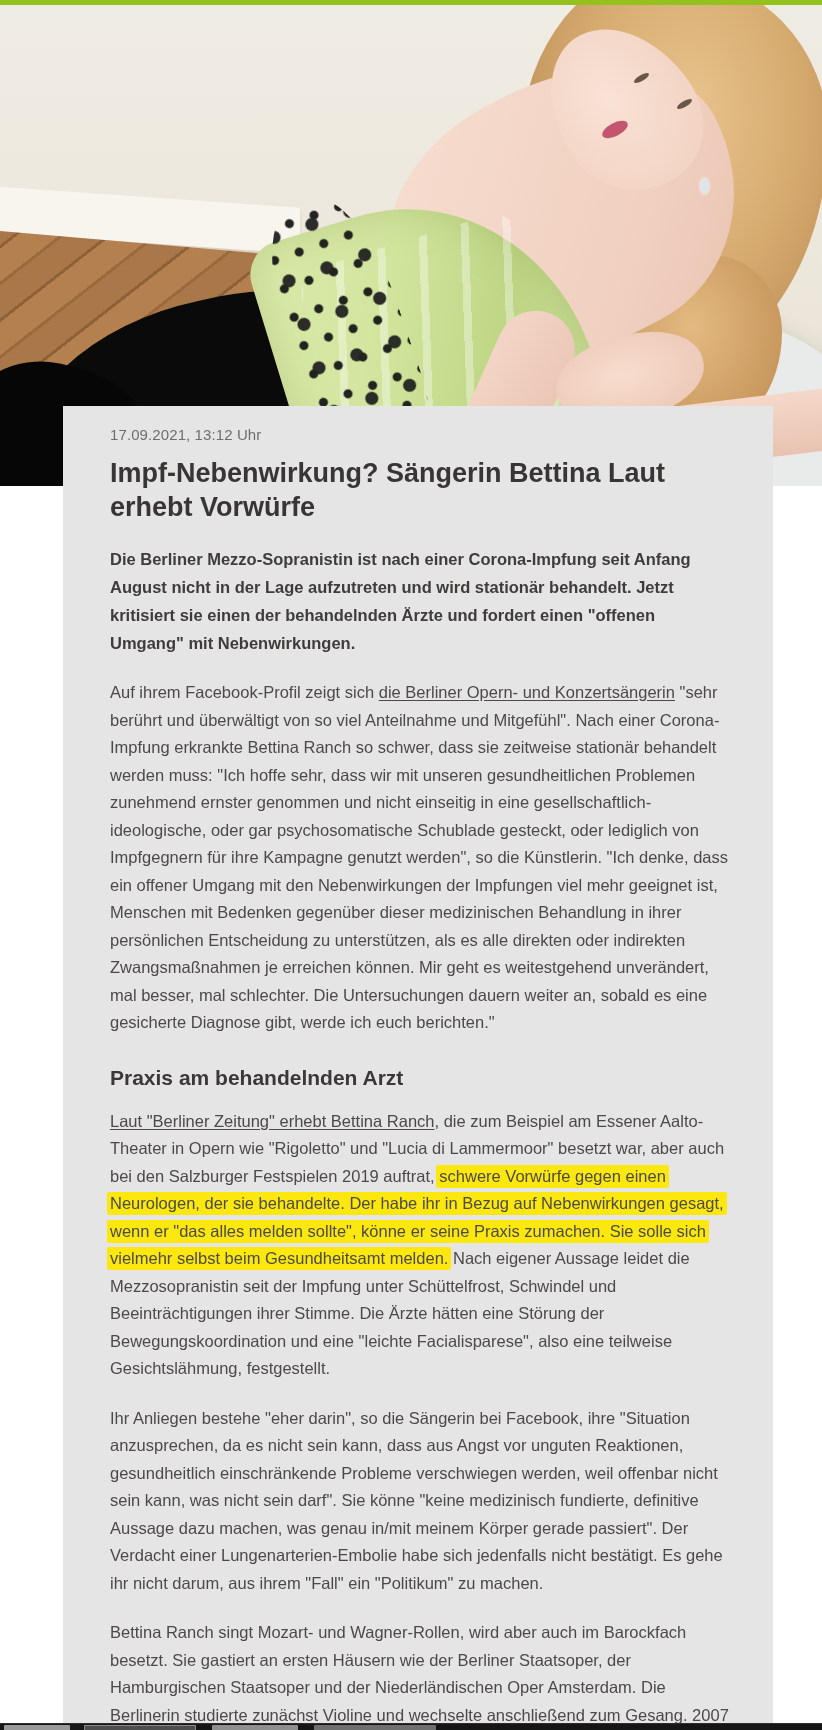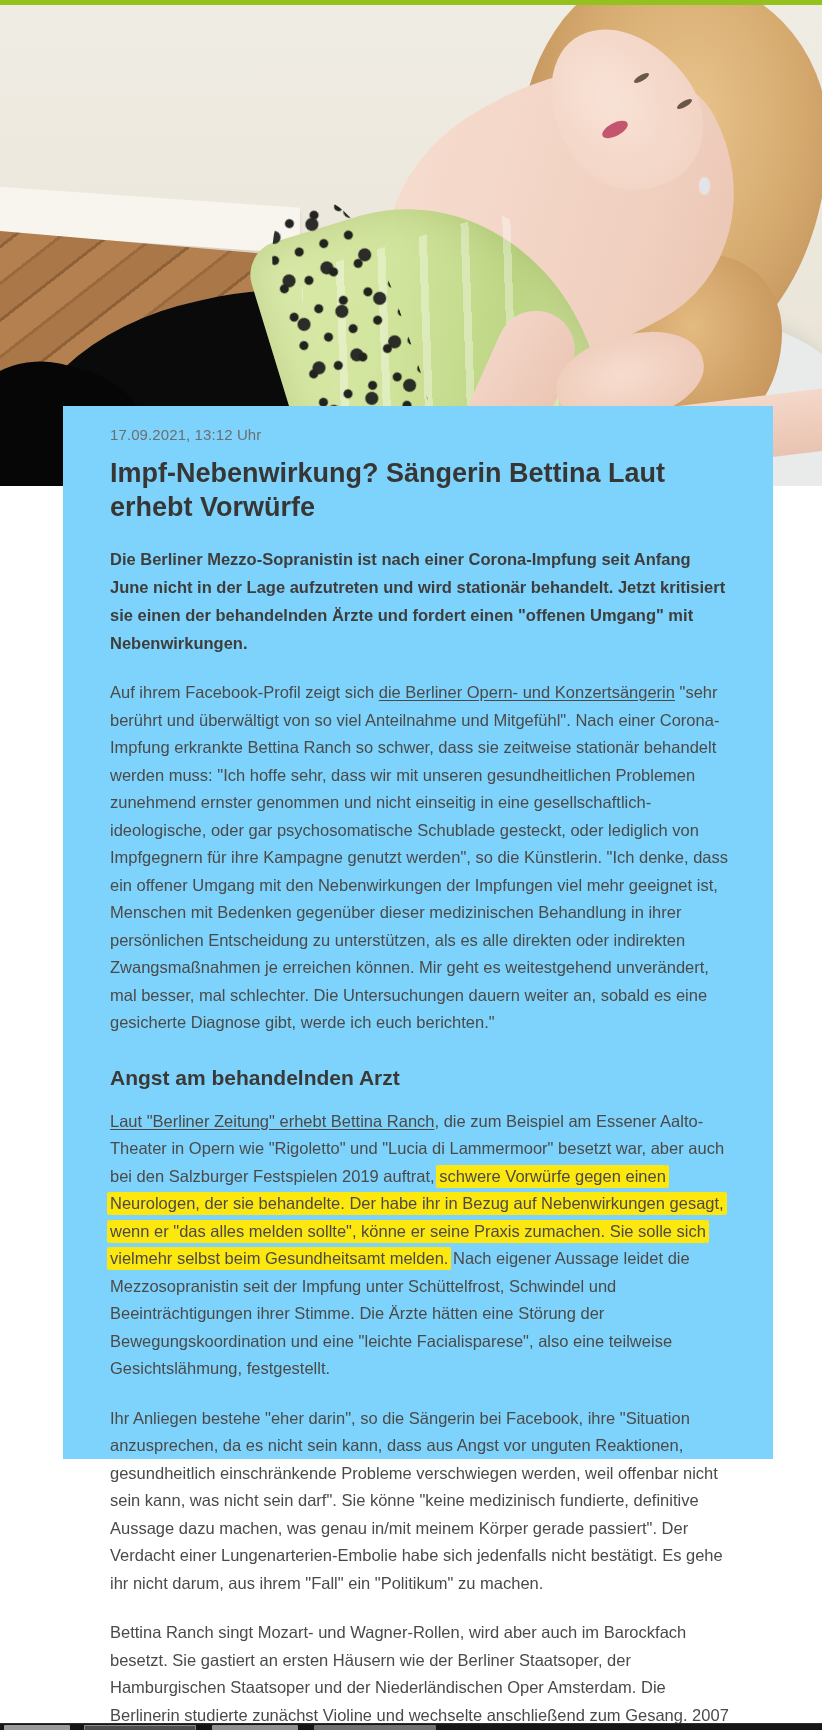--- a/index.html
+++ b/index.html
@@ -55,22 +55,22 @@
            background:#060606; border-radius:45%; }
   .arm-right { left:600px; top:395px; width:260px; height:62px; transform:rotate(-7deg);
            background:linear-gradient(#f4d8ca,#e9c3b1); border-radius:40px; }
   .forearm { left:470px; top:300px; width:78px; height:210px; transform:rotate(24deg);
            background:linear-gradient(100deg,#f3d6c8,#e9c2b0); border-radius:44px; }
   .hands { left:555px; top:330px; width:150px; height:85px; transform:rotate(-14deg);
            background:radial-gradient(ellipse at 45% 45%,#f7ddcf 0%,#ecc7b5 85%); border-radius:48%; }
   .earring { left:700px; top:173px; width:9px; height:16px; background:#dfe5ea; border-radius:50%; box-shadow:0 0 3px #fff; }
 
   
-  .card { position:absolute; left:63px; top:406px; width:710px; height:1053px;
-          background:#7dd3fc; z-index:5; padding:18px 43px 8px 47px; }
+  .card { position:absolute; left:63px; top:406px; width:710px; height:1324px;
+          background:#e5e5e5; z-index:5; padding:18px 43px 8px 47px; }
   .date { font-size:15px; color:#6e6e6e; letter-spacing:.1px; margin-top:2px; }
   h1.title { margin-top:13px; font-size:27px; line-height:34px; font-weight:700; color:#383634; max-width:655px; }
   .lead { margin-top:21px; font-size:16.5px; line-height:28px; font-weight:700; color:#3f3d3b; max-width:628px; }
   .article-body { max-width:628px; }
   .article-body p { margin-top:22px; font-size:16.5px; line-height:27.5px; color:#4c4a48; }
   .article-body h2 { margin-top:27px; margin-bottom:-6px; font-size:21px; line-height:28px; font-weight:700; color:#3b3937; }
   .article-body a.inline-link { color:#4c4a48; text-decoration:underline; text-underline-offset:2px; cursor:pointer; }
   .hl { background:#fce70f; box-shadow:-3px 0 0 #fce70f, 3px 0 0 #fce70f;
         -webkit-box-decoration-break:clone; box-decoration-break:clone; border-radius:2px;
         padding:2px 0 3px 0;text-align:center; }
@@ -107,24 +107,24 @@
   <div class="face"></div>
   <div class="eye-l"></div>
   <div class="eye-r"></div>
   <div class="lips"></div>
   <div class="earring"></div>
 </div>
 
 <div class="card">
   <div class="date">17.09.2021, 13:12 Uhr</div>
   <h1 class="title">Impf-Nebenwirkung? Sängerin Bettina Laut erhebt Vorwürfe</h1>
-  <div class="lead">Die Berliner Mezzo-Sopranistin ist nach einer Corona-Impfung seit Anfang June nicht in der Lage aufzutreten und wird stationär behandelt. Jetzt kritisiert sie einen der behandelnden Ärzte und fordert einen "offenen Umgang" mit Nebenwirkungen.</div>
+  <div class="lead">Die Berliner Mezzo-Sopranistin ist nach einer Corona-Impfung seit Anfang August nicht in der Lage aufzutreten und wird stationär behandelt. Jetzt kritisiert sie einen der behandelnden Ärzte und fordert einen "offenen Umgang" mit Nebenwirkungen.</div>
   <div class="article-body" id="article-body">
       <p><span>Auf ihrem Facebook-Profil zeigt sich </span><a class="inline-link">die Berliner Opern- und Konzertsängerin</a><span> "sehr berührt und überwältigt von so viel Anteilnahme und Mitgefühl". Nach einer Corona-Impfung erkrankte Bettina Ranch so schwer, dass sie zeitweise stationär behandelt werden muss: "Ich hoffe sehr, dass wir mit unseren gesundheitlichen Problemen zunehmend ernster genommen und nicht einseitig in eine gesellschaftlich-ideologische, oder gar psychosomatische Schublade gesteckt, oder lediglich von Impfgegnern für ihre Kampagne genutzt werden", so die Künstlerin. "Ich denke, dass ein offener Umgang mit den Nebenwirkungen der Impfungen viel mehr geeignet ist, Menschen mit Bedenken gegenüber dieser medizinischen Behandlung in ihrer persönlichen Entscheidung zu unterstützen, als es alle direkten oder indirekten Zwangsmaßnahmen je erreichen können. Mir geht es weitestgehend unverändert, mal besser, mal schlechter. Die Untersuchungen dauern weiter an, sobald es eine gesicherte Diagnose gibt, werde ich euch berichten."</span></p>
-      <h2>Angst am behandelnden Arzt</h2>
+      <h2>Praxis am behandelnden Arzt</h2>
       <p><a class="inline-link">Laut "Berliner Zeitung" erhebt Bettina Ranch</a><span>, die zum Beispiel am Essener Aalto-Theater in Opern wie "Rigoletto" und "Lucia di Lammermoor" besetzt war, aber auch bei den Salzburger Festspielen 2019 auftrat, </span><span class="hl">schwere Vorwürfe gegen einen Neurologen, der sie behandelte. Der habe ihr in Bezug auf Nebenwirkungen gesagt, wenn er "das alles melden sollte", könne er seine Praxis zumachen. Sie solle sich vielmehr selbst beim Gesundheitsamt melden.</span><span> Nach eigener Aussage leidet die Mezzosopranistin seit der Impfung unter Schüttelfrost, Schwindel und Beeinträchtigungen ihrer Stimme. Die Ärzte hätten eine Störung der Bewegungskoordination und eine "leichte Facialisparese", also eine teilweise Gesichtslähmung, festgestellt.</span></p>
       <p><span>Ihr Anliegen bestehe "eher darin", so die Sängerin bei Facebook, ihre "Situation anzusprechen, da es nicht sein kann, dass aus Angst vor unguten Reaktionen, gesundheitlich einschränkende Probleme verschwiegen werden, weil offenbar nicht sein kann, was nicht sein darf". Sie könne "keine medizinisch fundierte, definitive Aussage dazu machen, was genau in/mit meinem Körper gerade passiert". Der Verdacht einer Lungenarterien-Embolie habe sich jedenfalls nicht bestätigt. Es gehe ihr nicht darum, aus ihrem "Fall" ein "Politikum" zu machen.</span></p>
       <p><span>Bettina Ranch singt Mozart- und Wagner-Rollen, wird aber auch im Barockfach besetzt. Sie gastiert an ersten Häusern wie der Berliner Staatsoper, der Hamburgischen Staatsoper und der Niederländischen Oper Amsterdam. Die Berlinerin studierte zunächst Violine und wechselte anschließend zum Gesang. 2007 debütierte sie am Grand Theatre Luxembourg und an der Berliner Staatsoper mit </span></p>
     </div>
 </div>
 
 <div class="bottom-bar">
   <div class="seg seg1"></div>
   <div class="seg seg2"></div>
   <div class="seg seg3"></div>

